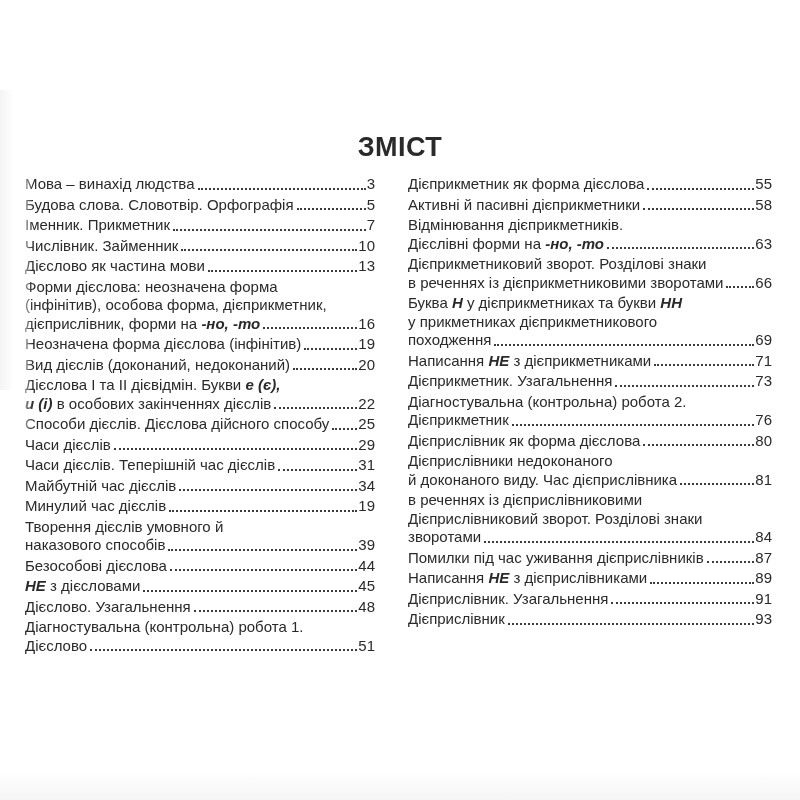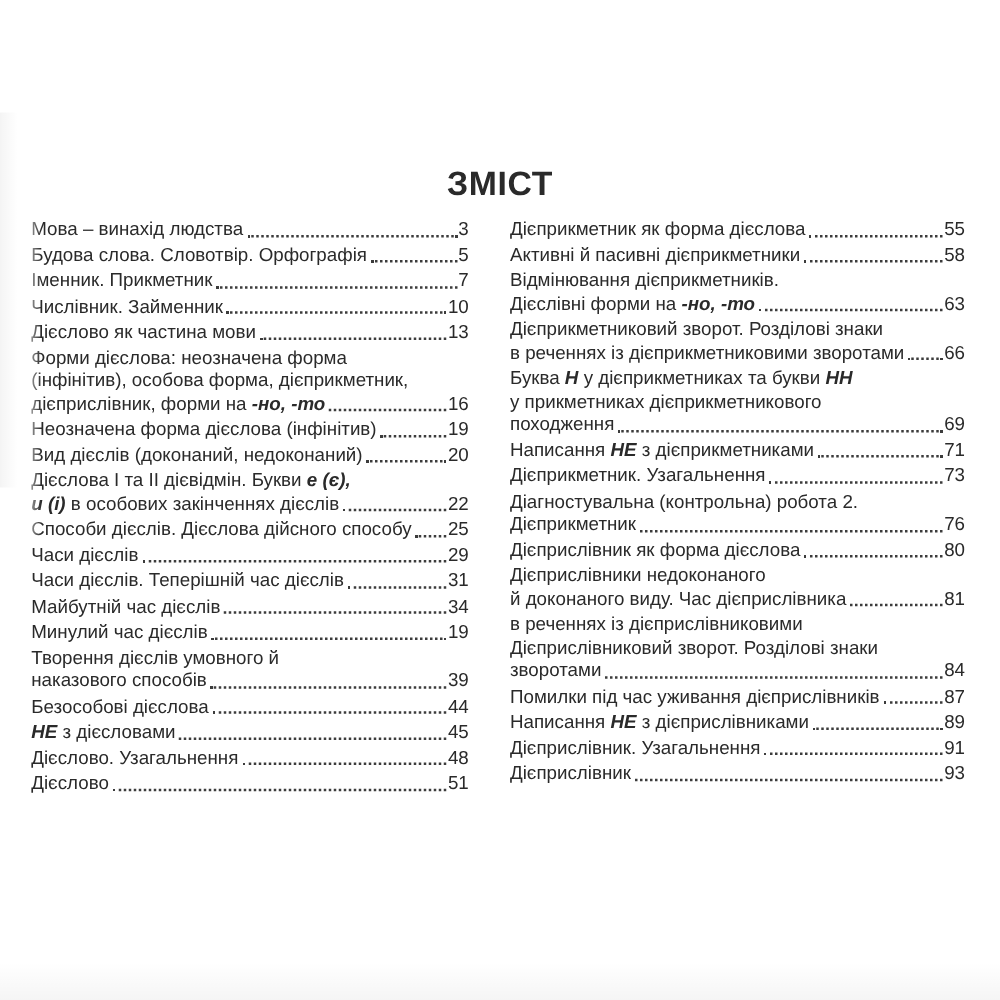--- a/index.html
+++ b/index.html
@@ -212,20 +212,23 @@
         </div>
         <div class="entry">
           <div class="line">
             <span class="txt"><span>Дієслово. Узагальнення</span></span>
             <span class="dots"></span>
             <span class="pg">48</span>
           </div>
         </div>
         <div class="entry">
           <div class="line">
+            <span class="txt"><span>Діагностувальна (контрольна) робота 1.</span></span>
+          </div>
+          <div class="line">
             <span class="txt"><span>Дієслово</span></span>
             <span class="dots"></span>
             <span class="pg">51</span>
           </div>
         </div>
       </div>
     <div class="col col-right">
         <div class="entry">
           <div class="line">
             <span class="txt"><span>Дієприкметник як форма дієслова</span></span>

